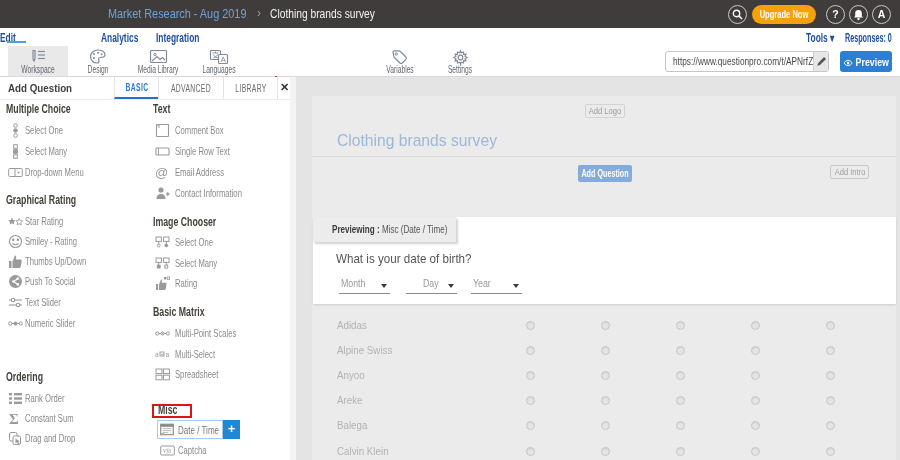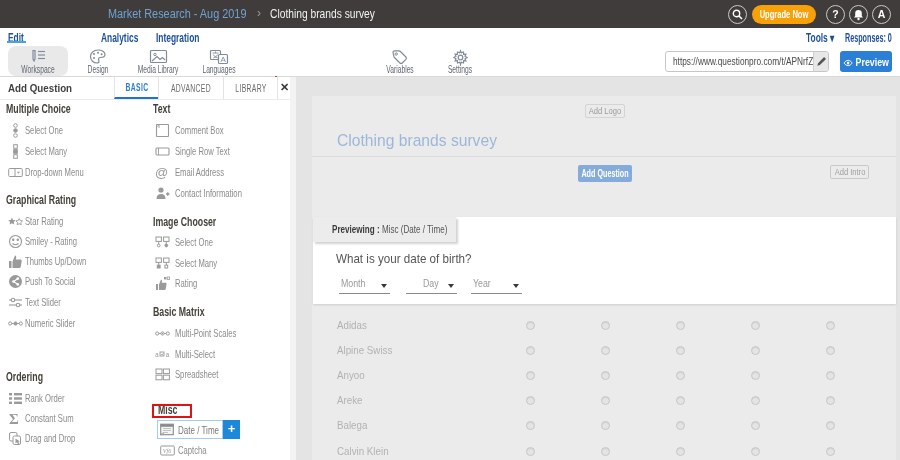--- a/index.html
+++ b/index.html
@@ -24,21 +24,21 @@
 
 .menubar { position:absolute; left:0; top:28px; width:900px; height:18px; background:#fff; }
 .mi { position:absolute; top:2.5px; font-size:12px; font-weight:bold; color:#1c4f9c; }
 .edit-ul { position:absolute; left:7px; top:12.5px; width:19px; height:2px; background:#4aa3df; }
 
 
 .toolbar { position:absolute; left:0; top:46px; width:900px; height:31px; background:#fff; border-bottom:1px solid #d9d9d9; }
 .tbitem { position:absolute; top:0; height:30px; text-align:center; }
 .tbitem .lbl { position:absolute; left:-10px; right:-10px; bottom:2px; height:11px; font-size:10px; color:#5f6670; text-align:center; }
 .tbitem svg { margin-top:3px; }
-.tbsel { background:#e9e9e9;border-radius:8px; }
+.tbsel { background:#e9e9e9; }
 .urlbox { position:absolute; left:665px; top:51px; width:164px; height:21px; border:1px solid #c6c6c6; border-radius:3px; background:#fff; font-size:10px; color:#4a4a4a; line-height:19px; padding-left:7px; white-space:nowrap; }
 .prevbtn { position:absolute; left:840px; top:51px; width:52px; height:21px; background:#2b7fd6; border-radius:3px; color:#fff; font-size:10.5px; font-weight:bold; text-align:center; line-height:21px; white-space:nowrap; }
 
 
 .lpanel { position:absolute; left:0; top:77px; width:290px; height:383px; background:#fff; }
 .ltrack { position:absolute; left:290px; top:77px; width:6px; height:383px; background:#f3f3f3; }
 .lphead { position:absolute; left:0; top:0; width:290px; height:23px; border-bottom:1px solid #ececec; }
 .lphead .ttl { position:absolute; left:8px; top:4.5px; font-size:11.5px; font-weight:bold; color:#3f3f3f; white-space:nowrap; }
 .ltab { position:absolute; top:0; height:22px; border-left:1px solid #e4e4e4; text-align:center; font-size:10px; letter-spacing:0.5px; color:#6a6a6a; line-height:22px; white-space:nowrap; }
 .ltab.basic { color:#2e7cd0; font-weight:bold; border-bottom:2.5px solid #1e73d2; }
@@ -81,21 +81,21 @@
     </div>
   <div class="tcirc" style="left:826px; font-weight:bold;">?</div>
   <div class="tcirc" style="left:849px;"><svg width="11" height="12" viewBox="0 0 11 12" style="margin-top:3.5px;">
         <path d="M5.5 1 a3.3 3.3 0 0 1 3.3 3.3 V7 L10 8.5 H1 L2.2 7 V4.3 A3.3 3.3 0 0 1 5.5 1 Z" fill="#fff"></path>
         <circle cx="5.5" cy="10" r="1.2" fill="#fff"></circle>
       </svg></div>
   <div class="tcirc" style="left:872px; font-weight:bold;">A</div>
 </div>
 
 <div class="menubar">
-  <span class="mi" style="left:8px;"><span class="t" style="transform:scaleX(0.7);">Edit</span></span>
+  <span class="mi" style="left:0;"><span class="t" style="transform:scaleX(0.7);">Edit</span></span>
   <span class="mi" style="left:42px;margin-top:42px;"><span class="t" style="transform:scaleX(0.7);">Distribute</span></span>
   <span class="mi" style="left:101px;"><span class="t" style="transform:scaleX(0.7);">Analytics</span></span>
   <span class="mi" style="left:156px;"><span class="t" style="transform:scaleX(0.7);">Integration</span></span>
   <span class="edit-ul"></span>
   <span class="mi" style="left:806px;"><span class="t" style="transform:scaleX(0.7);">Tools ▾</span></span>
   <span class="mi" style="left:845px;"><span class="t" style="transform:scaleX(0.6);">Responses: 0</span></span>
 </div>
 
 <div class="toolbar" id="toolbar">
     <div class="tbitem tbsel" style="left:8px;width:60px;"><svg width="20" height="16" viewBox="0 0 20 16">

